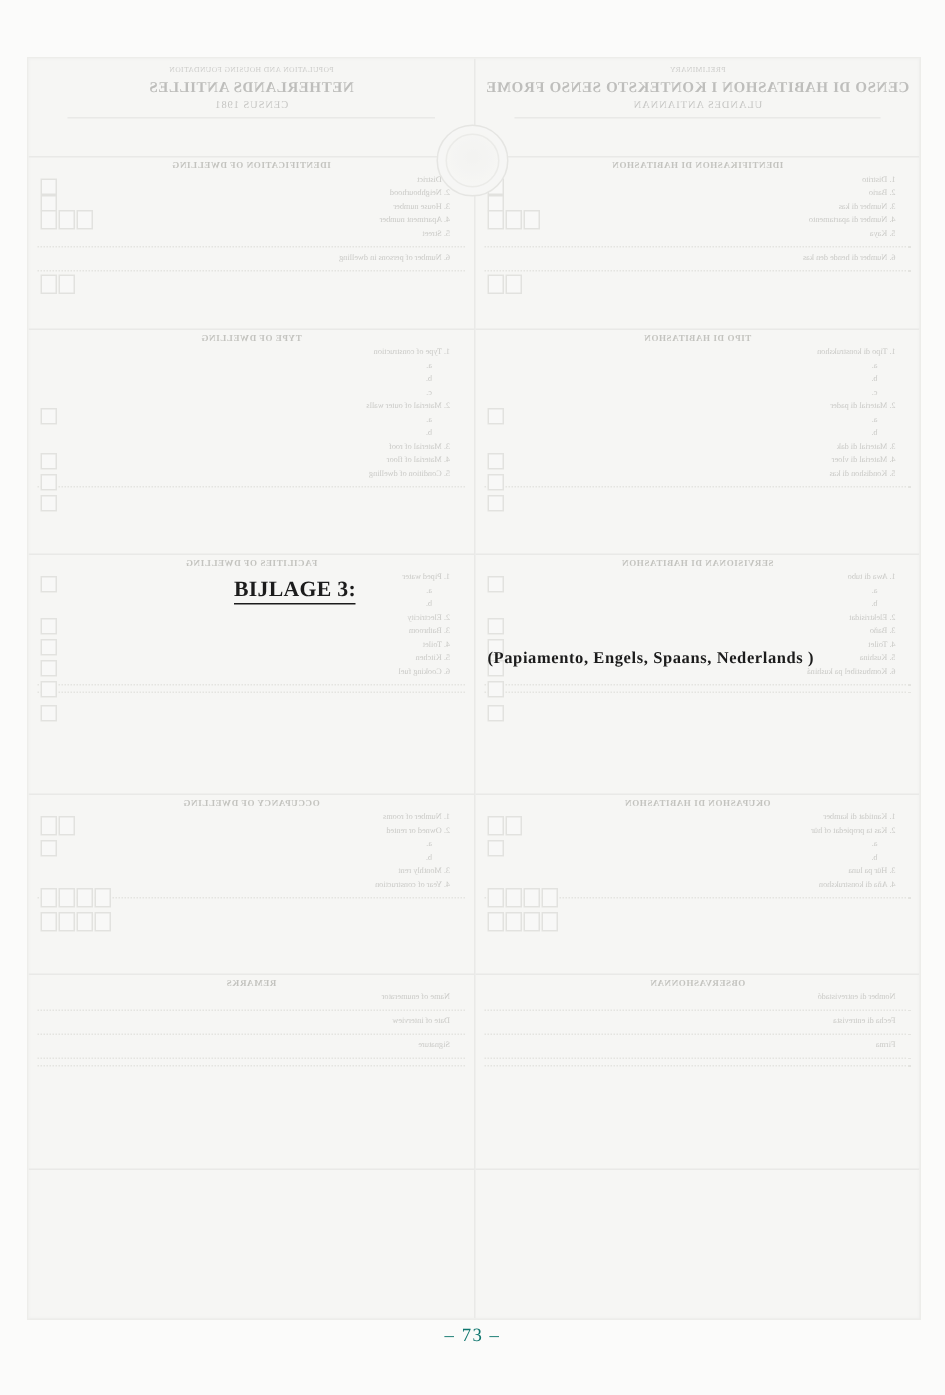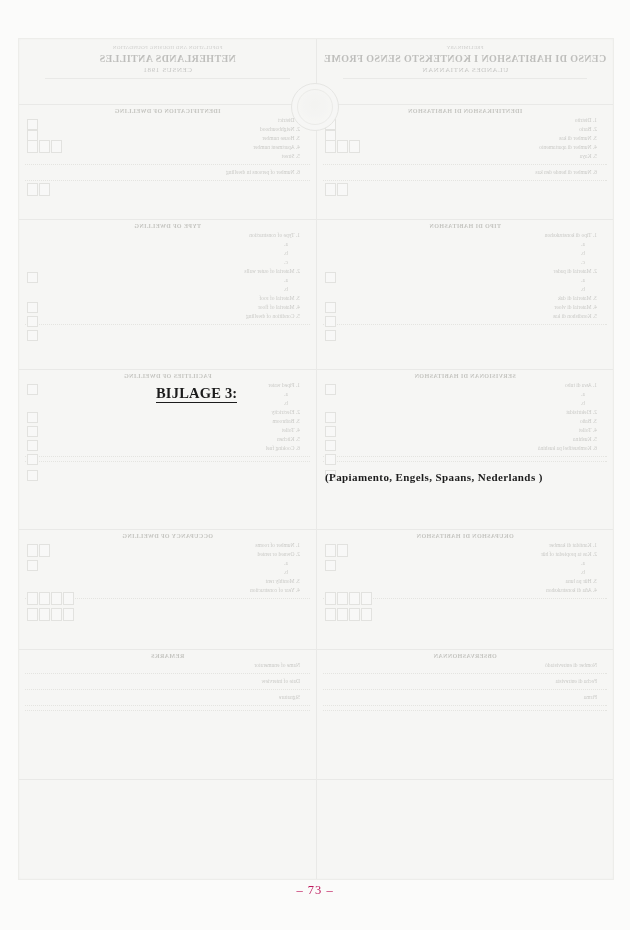--- a/index.html
+++ b/index.html
@@ -167,30 +167,29 @@
     letter-spacing: .1px;
   }
   .bijlage-langs {
     position: absolute;
     left: 325px;
     top: 433px;
     font-size: 11px;
     font-weight: bold;
     color: #1c1c1c;
     letter-spacing: .4px;
-    margin-top: 38px;
   }
 
   .pagenum {
     position: absolute;
     left: 0; right: 0;
     top: 883px;
     text-align: center;
     font-size: 12.5px;
-    color: #be185d;
+    color: #0f766e;
     letter-spacing: 1px;
   }
 </style>
 </head>
 <body>
 
 <div class="page">
 
   <div class="bleed-sheet">
     <div class="bleed-inner">

